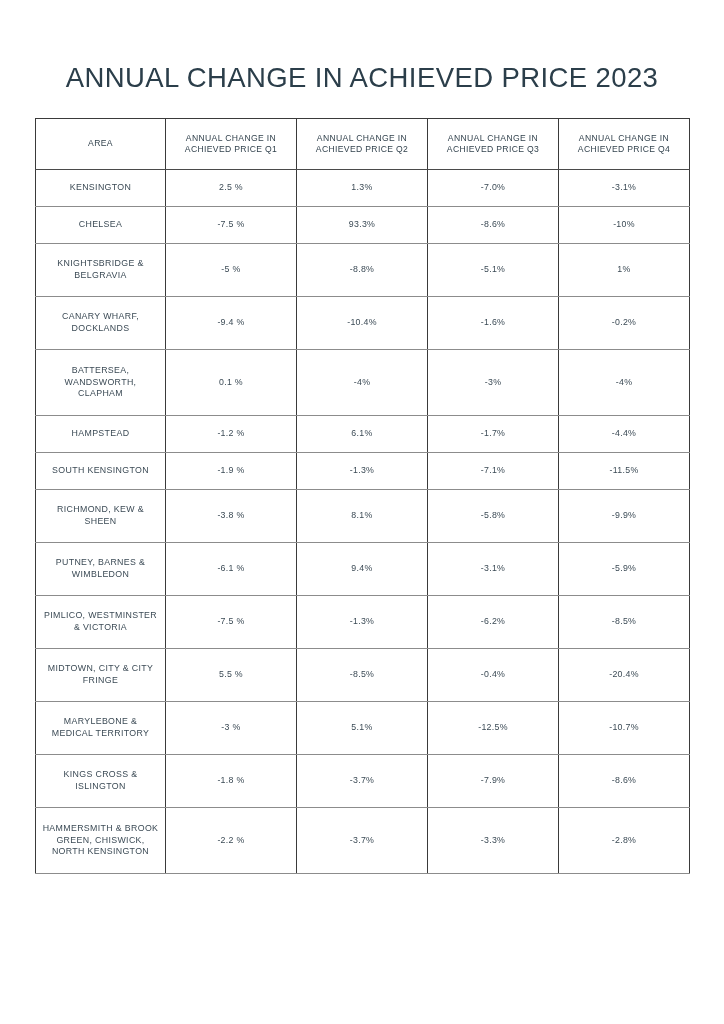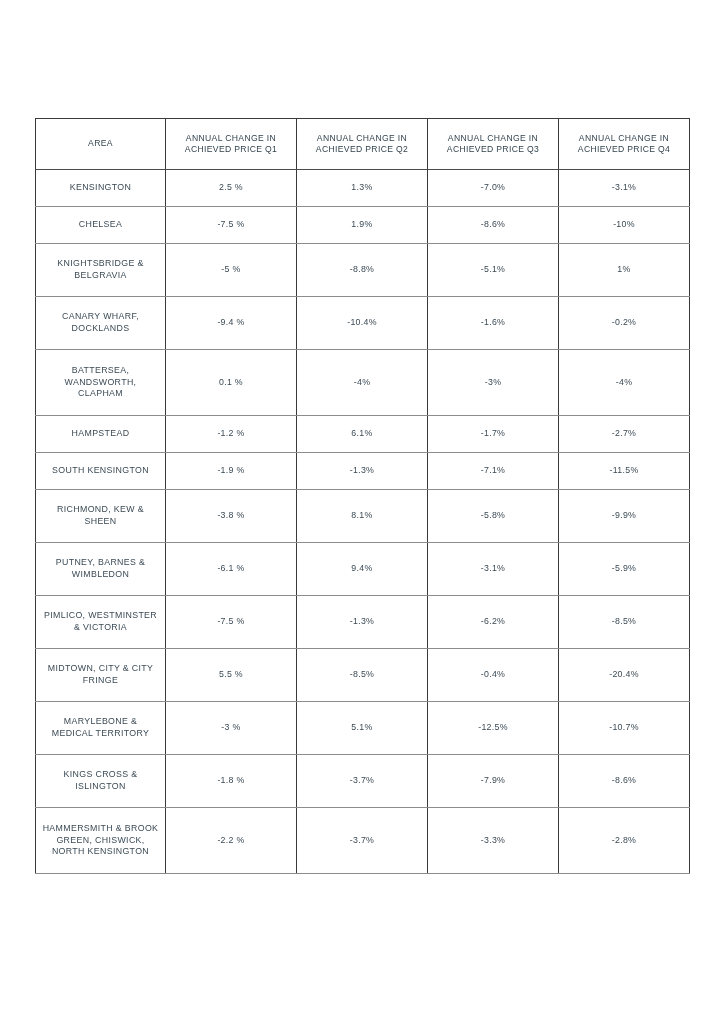--- a/index.html
+++ b/index.html
@@ -84,20 +84,21 @@
     color: #b32a5e;
     font-weight: bold;
   }
   .nowrap { white-space: nowrap; }
 </style>
 </head>
 <body>
 
 <div class="page">
 
+  <div class="page-title">ANNUAL CHANGE IN ACHIEVED PRICE 2023</div>
 
   <div class="table-wrap">
     <table class="price-table">
       <colgroup>
         <col class="c-area">
         <col class="c-q">
         <col class="c-q">
         <col class="c-q">
         <col class="c-q">
       </colgroup>
@@ -114,21 +115,21 @@
           <tr class="r-1">
             <td class="area-cell"><span class="nowrap">KENSINGTON</span></td>
             <td>2.5 %</td>
             <td>1.3%</td>
             <td>-7.0%</td>
             <td>-3.1%</td>
           </tr>
           <tr class="r-1">
             <td class="area-cell"><span class="nowrap">CHELSEA</span></td>
             <td>-7.5 %</td>
-            <td>1.9%</td>
+            <td>93.3%</td>
             <td>-8.6%</td>
             <td>-10%</td>
           </tr>
           <tr class="r-2">
             <td class="area-cell"><span class="nowrap">KNIGHTSBRIDGE &amp;</span><br><span class="nowrap">BELGRAVIA</span></td>
             <td>-5 %</td>
             <td>-8.8%</td>
             <td>-5.1%</td>
             <td>1%</td>
           </tr>
@@ -144,21 +145,21 @@
             <td>0.1 %</td>
             <td>-4%</td>
             <td>-3%</td>
             <td>-4%</td>
           </tr>
           <tr class="r-1">
             <td class="area-cell"><span class="nowrap">HAMPSTEAD</span></td>
             <td>-1.2 %</td>
             <td>6.1%</td>
             <td>-1.7%</td>
-            <td>-2.7%</td>
+            <td>-4.4%</td>
           </tr>
           <tr class="r-1">
             <td class="area-cell"><span class="nowrap">SOUTH KENSINGTON</span></td>
             <td>-1.9 %</td>
             <td>-1.3%</td>
             <td>-7.1%</td>
             <td>-11.5%</td>
           </tr>
           <tr class="r-2">
             <td class="area-cell"><span class="nowrap">RICHMOND, KEW &amp;</span><br><span class="nowrap">SHEEN</span></td>

